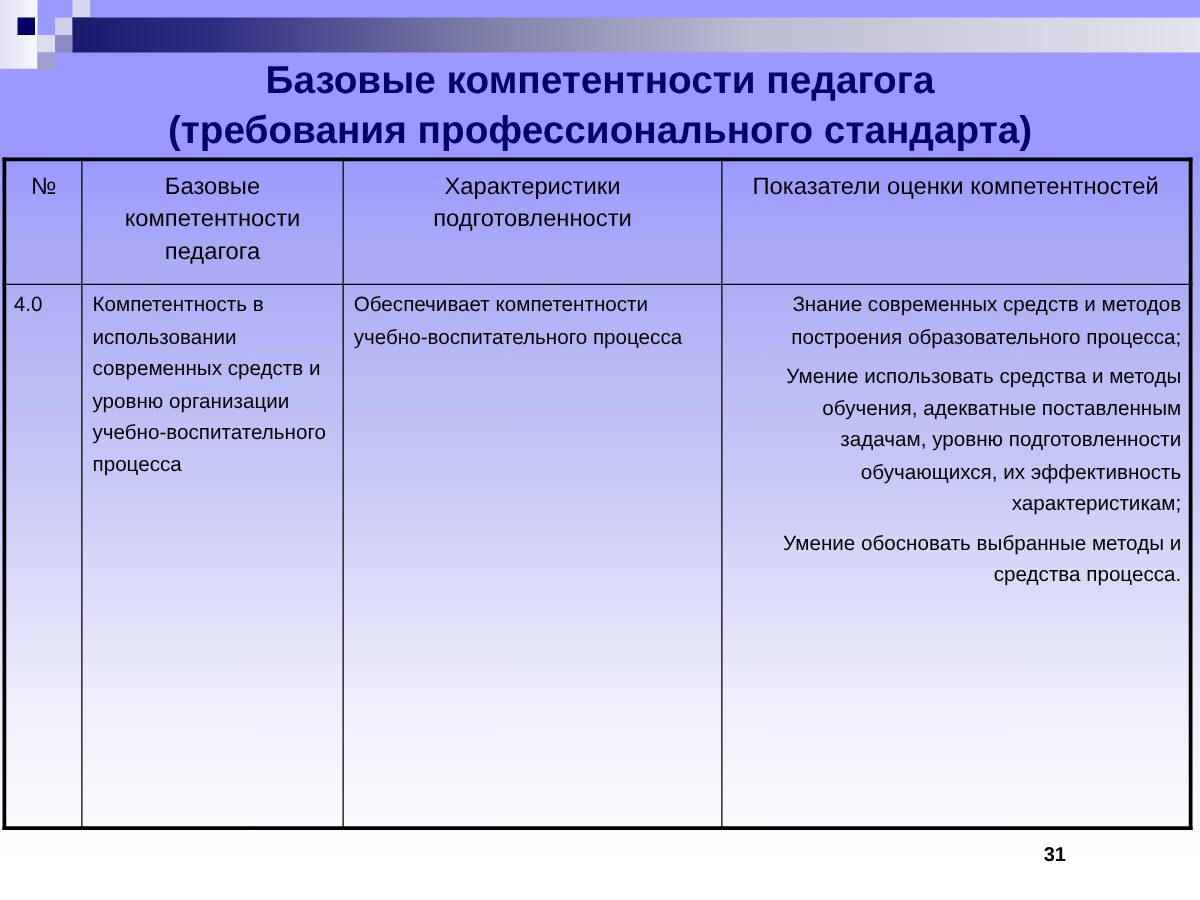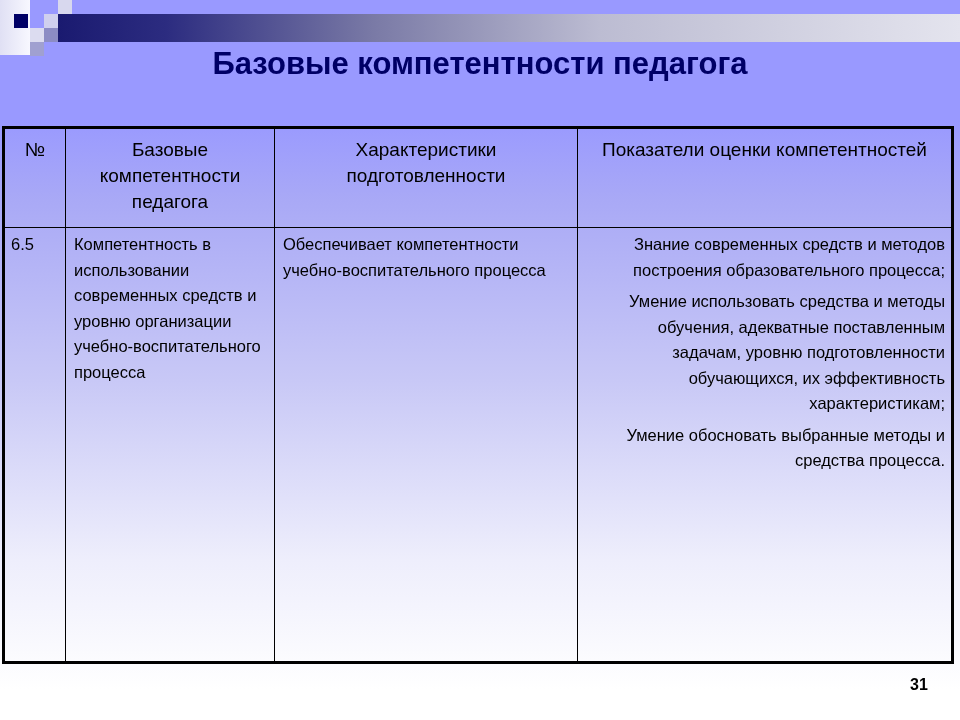--- a/index.html
+++ b/index.html
@@ -26,52 +26,53 @@
   table.main td, table.main th { border: 1px solid #000000; vertical-align: top; }
   th { font-weight: normal; font-size: 19px; line-height: 26px; text-align: center; padding: 8px 6px 4px 6px; }
   th.num { width: 48px; }
   th.c1 { width: 196px; }
   th.c2 { width: 290px; }
   .section td { font-size: 23px; padding: 14px 6px 8px 8px; line-height: 28px; }
   .data td { font-size: 16.5px; line-height: 25.5px; padding: 4px 6px 4px 8px; }
   .data td.num { padding-left: 6px; }
   .data p { margin: 0 0 6px 0; text-align: right; }
   .pagenum {
-    position: absolute; left: 910px; top: 676px; font-size: 16px; font-weight: bold; color: #000000;
+    position: absolute; left: 835px; top: 676px; font-size: 16px; font-weight: bold; color: #000000;
   }
 </style>
 </head>
 <body>
 
 <div class="deco" style="left:0;top:0;width:80px;height:60px;">
   <div class="deco" style="left:0;top:0;width:30px;height:55px;background:linear-gradient(to right,#e0e0f4,#f8f8ff);"></div>
   <div class="deco" style="left:14px;top:14px;width:14px;height:14px;background:#000066;"></div>
   <div class="deco" style="left:30px;top:28px;width:14px;height:14px;background:#dcdcf0;"></div>
   <div class="deco" style="left:30px;top:42px;width:14px;height:14px;background:#a0a0d0;"></div>
   <div class="deco" style="left:44px;top:14px;width:14px;height:14px;background:#d0d0ee;"></div>
   <div class="deco" style="left:44px;top:28px;width:14px;height:14px;background:#8c8cc4;"></div>
   <div class="deco" style="left:58px;top:0px;width:14px;height:14px;background:#d8d8ee;"></div>
   <div class="deco" style="left:58px;top:14px;width:14px;height:14px;background:#8080b8;"></div>
 </div>
 <div class="topbar"></div>
 
 <div class="title">
   <div>Базовые компетентности педагога</div>
+  <div>(требования профессионального стандарта)</div>
 </div>
 
 <table class="main">
   <tbody>
       <tr style="height:100px;">
     <th class="num">№</th>
     <th class="c1">Базовые компетентности педагога</th>
     <th class="c2">Характеристики подготовленности</th>
     <th>Показатели оценки компетентностей</th>
   </tr>
   <tr class="data">
-    <td class="num">6.5</td>
+    <td class="num">4.0</td>
     <td>Компетентность в использовании современных средств и уровню организации учебно-воспитательного процесса</td>
     <td>Обеспечивает компетентности учебно-воспитательного процесса</td>
     <td>
       <p>Знание современных средств и методов построения образовательного процесса;</p>
       <p>Умение использовать средства и методы обучения, адекватные поставленным задачам, уровню подготовленности обучающихся, их эффективность характеристикам;</p>
       <p>Умение обосновать выбранные методы и средства процесса.</p>
     </td>
   </tr>
 </tbody>
   </table>

